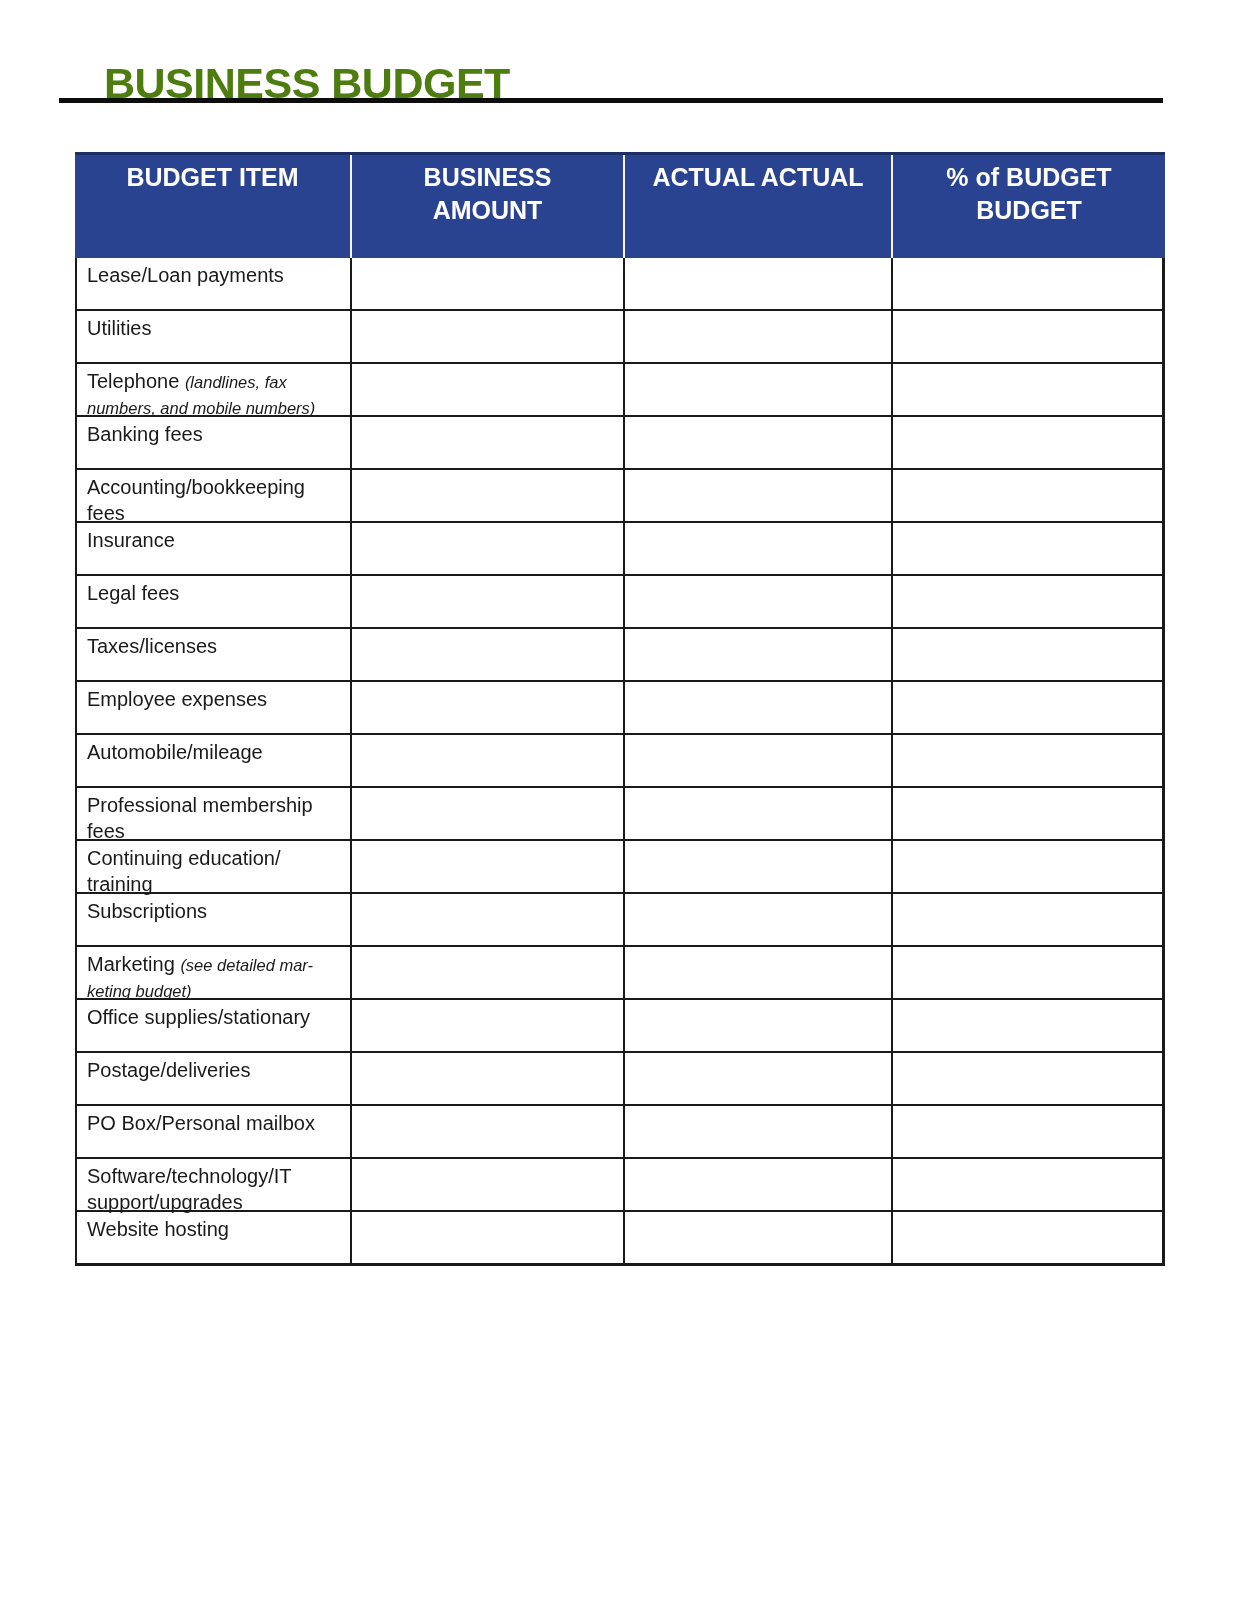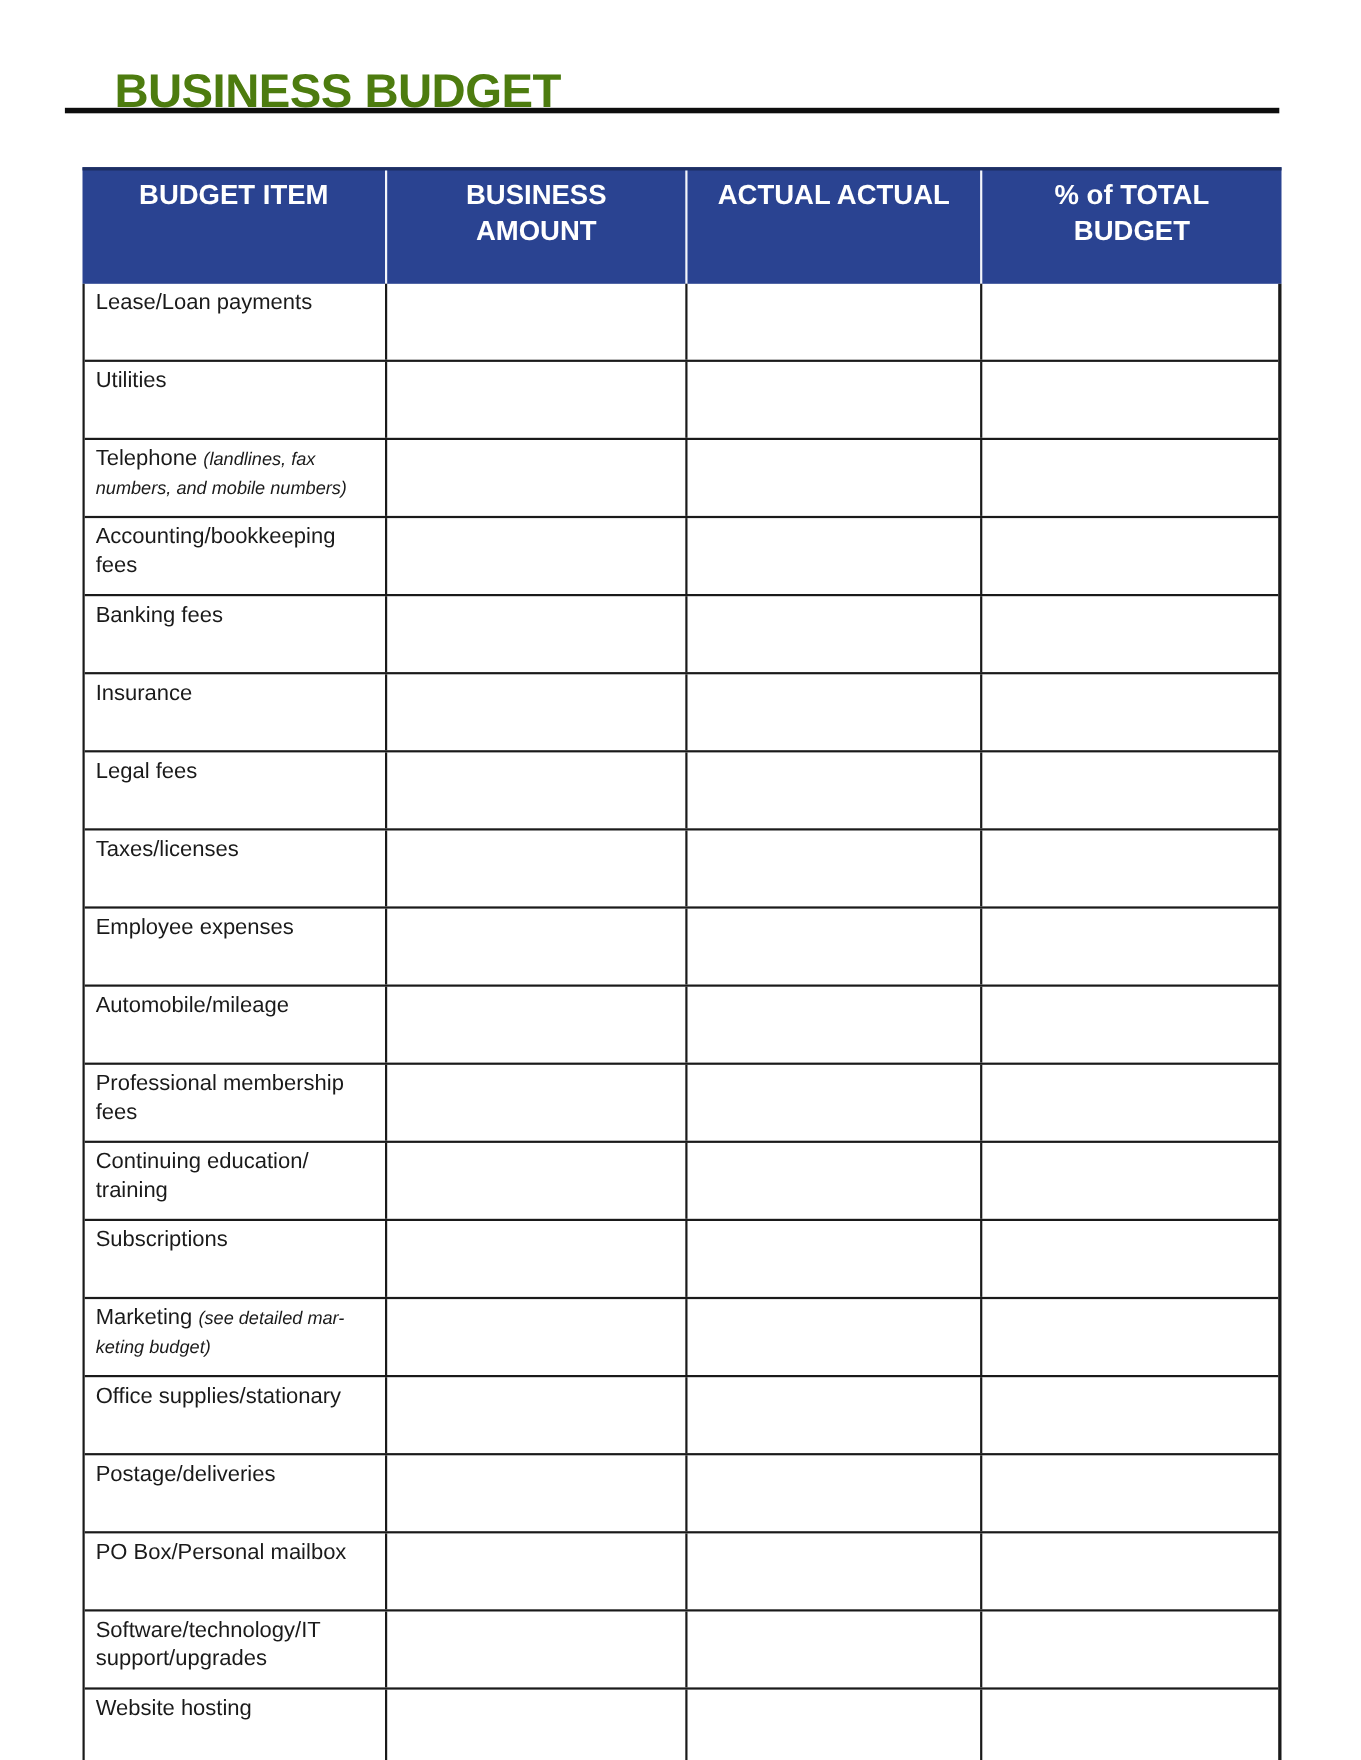--- a/index.html
+++ b/index.html
@@ -29,21 +29,21 @@
   }
   .th:last-child { border-right:none; }
   .th span { display:block; }
   .tbody {
     box-sizing:border-box;
     border-left:2px solid #1a1a1a; border-right:3px solid #1a1a1a;
     border-bottom:1px solid #1a1a1a;
   }
   .trow {
     display:grid; grid-template-columns:275px 273px 268px 269px;
-    height:71px; box-sizing:border-box;
+    height:53px; box-sizing:border-box;
     border-bottom:2px solid #1a1a1a;
   }
   .td {
     box-sizing:border-box; border-right:2px solid #1a1a1a;
     padding:4px 6px 0 10px; font-size:20px; line-height:1.3;
   }
   .td:last-child { border-right:none; }
   .item-note { font-style:italic; font-size:16.5px; }
   .value-cell { cursor:text; }
 </style>
@@ -64,21 +64,21 @@
       </div>
       <div class="th">
         <span>BUSINESS</span>
         <span>AMOUNT</span>
       </div>
       <div class="th">
         <span>ACTUAL ACTUAL</span>
         <span></span>
       </div>
       <div class="th">
-        <span>% of TOTAL</span>
+        <span>% of BUDGET</span>
         <span>BUDGET</span>
       </div>
     </div>
 
     <div class="tbody" id="tbody">
   <div class="trow">
     <div class="td item-cell"><span class="item-label">Lease/Loan payments</span> <span class="item-note"></span></div>
     <div class="td value-cell"></div>
     <div class="td value-cell"></div>
     <div class="td value-cell"></div>
@@ -92,34 +92,34 @@
   </div>
 
   <div class="trow">
     <div class="td item-cell"><span class="item-label">Telephone</span> <span class="item-note">(landlines, fax numbers, and mobile numbers)</span></div>
     <div class="td value-cell"></div>
     <div class="td value-cell"></div>
     <div class="td value-cell"></div>
   </div>
 
   <div class="trow">
+    <div class="td item-cell"><span class="item-label">Banking fees</span> <span class="item-note"></span></div>
+    <div class="td value-cell"></div>
+    <div class="td value-cell"></div>
+    <div class="td value-cell"></div>
+  </div>
+
+  <div class="trow">
     <div class="td item-cell"><span class="item-label">Accounting/bookkeeping fees</span> <span class="item-note"></span></div>
     <div class="td value-cell"></div>
     <div class="td value-cell"></div>
     <div class="td value-cell"></div>
   </div>
 
   <div class="trow">
-    <div class="td item-cell"><span class="item-label">Banking fees</span> <span class="item-note"></span></div>
-    <div class="td value-cell"></div>
-    <div class="td value-cell"></div>
-    <div class="td value-cell"></div>
-  </div>
-
-  <div class="trow">
     <div class="td item-cell"><span class="item-label">Insurance</span> <span class="item-note"></span></div>
     <div class="td value-cell"></div>
     <div class="td value-cell"></div>
     <div class="td value-cell"></div>
   </div>
 
   <div class="trow">
     <div class="td item-cell"><span class="item-label">Legal fees</span> <span class="item-note"></span></div>
     <div class="td value-cell"></div>
     <div class="td value-cell"></div>

